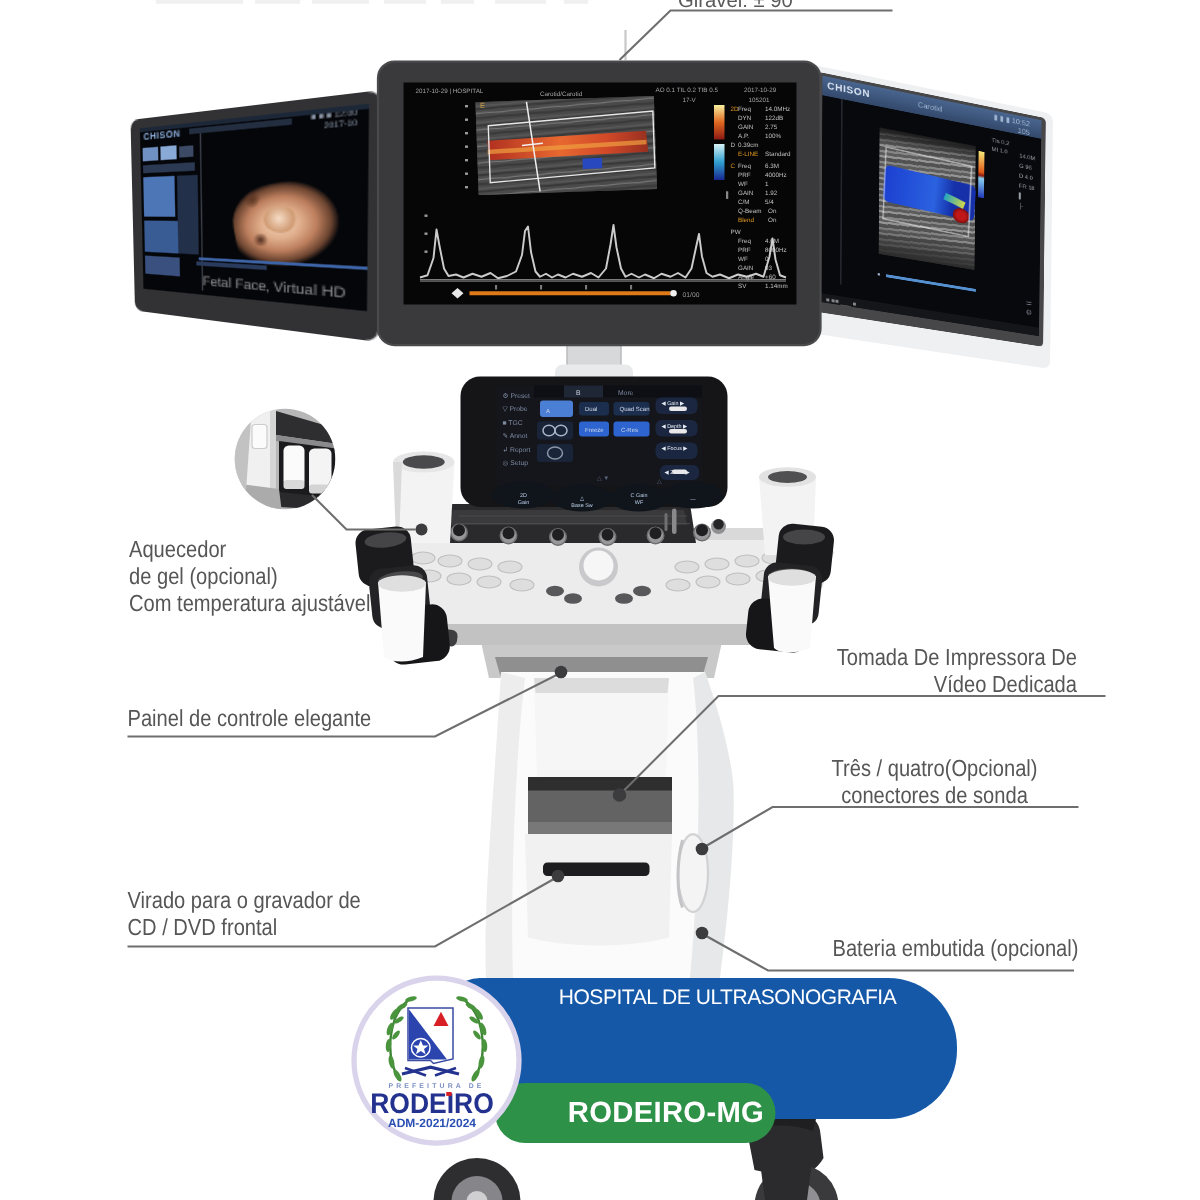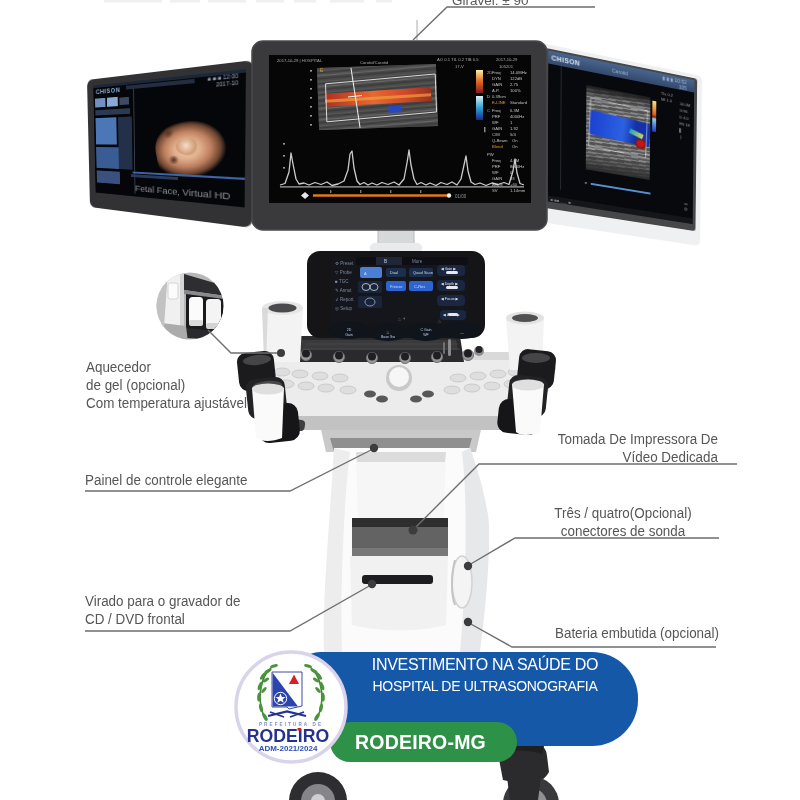--- a/index.html
+++ b/index.html
@@ -449,25 +449,24 @@
 
 <div class="label" style="left:86px;top:358px;">Aquecedor<br>de gel (opcional)<br>Com temperatura ajustável</div>
 <div class="label" style="left:85px;top:471px;">Painel de controle elegante</div>
 <div class="label" style="left:85px;top:592px;">Virado para o gravador de<br>CD / DVD frontal</div>
 <div class="label" style="left:530px;top:430px;width:188px;text-align:right;transform-origin:100% 50%;">Tomada De Impressora De<br>Vídeo Dedicada</div>
 <div class="label" style="left:528px;top:504px;width:190px;text-align:center;transform-origin:50% 50%;">Três / quatro(Opcional)<br>conectores de sonda</div>
 <div class="label" style="left:555px;top:624px;">Bateria embutida (opcional)</div>
 
 <div class="abs" style="left:296px;top:652px;width:342px;height:94px;background:#1558a8;border-radius:24px 46px 46px 24px;"></div>
 <div class="abs" style="left:340px;top:652px;width:290px;height:94px;color:#ffffff;text-align:center;">
-  <div style="font-size:16px;margin-top:4px;letter-spacing:-0.3px;">INVESTIMENTO NA SAÚDE DO</div>
   <div style="font-size:14px;margin-top:4px;letter-spacing:-0.3px;">HOSPITAL DE ULTRASONOGRAFIA</div>
 </div>
 <div class="abs" style="left:330px;top:722px;width:187px;height:40px;background:#2e9148;border-radius:21px;"></div>
-<div class="abs" style="left:326px;top:731px;width:160px;text-align:right;color:#fff;font-size:19.5px;font-weight:bold;letter-spacing:0.2px;">RODEIRO-MG</div>
+<div class="abs" style="left:364px;top:731px;width:160px;text-align:center;color:#fff;font-size:19.5px;font-weight:bold;letter-spacing:0.2px;">RODEIRO-MG</div>
 
 <svg class="abs" style="left:230px;top:646px;" width="122" height="122" viewBox="0 0 122 122">
   <circle cx="61" cy="61" r="55" fill="#ffffff" stroke="#d9d3eb" stroke-width="3.5"></circle>
 
   <g fill="none" stroke="#3e8636" stroke-width="1.6">
     <path d="M36,74 Q26,56 33,34 Q36,26 42,21"></path>
     <path d="M86,74 Q96,56 89,34 Q86,26 80,21"></path>
   </g>
   <g fill="#49943c">
     <ellipse cx="33" cy="30" rx="1.8" ry="4.4" transform="rotate(35 33 30)"></ellipse>

